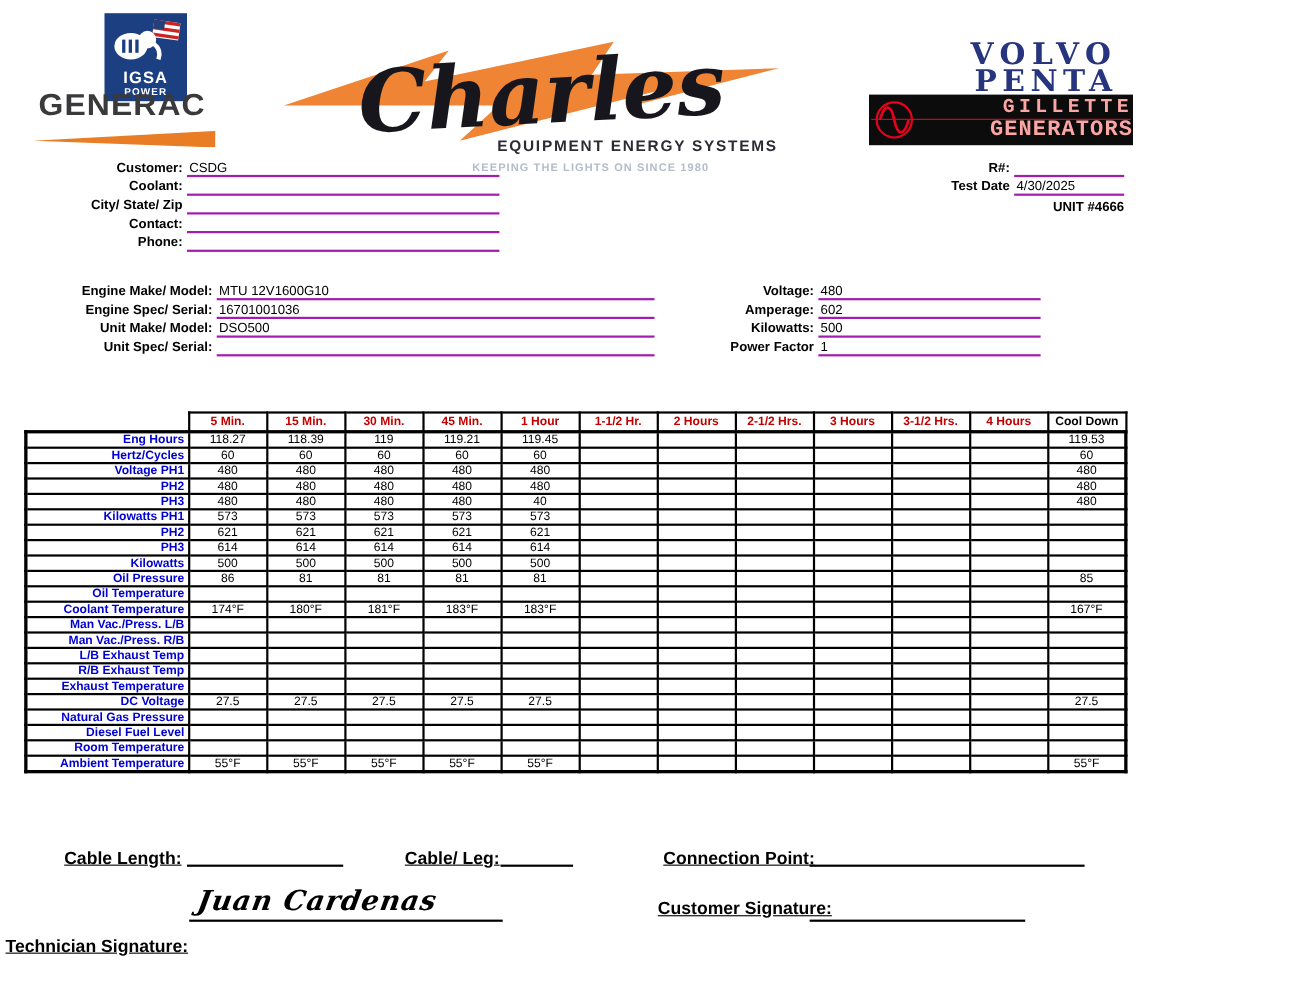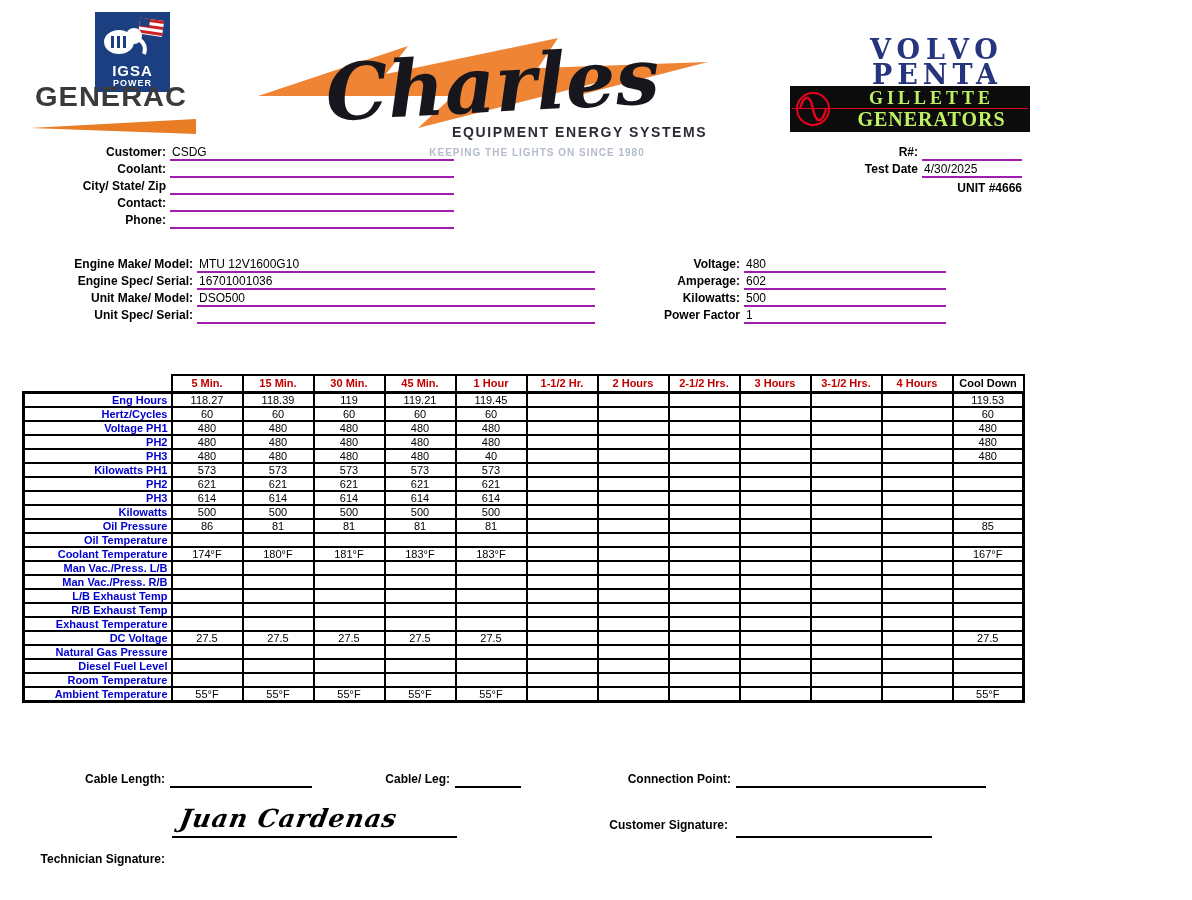--- a/index.html
+++ b/index.html
@@ -24,30 +24,30 @@
     transform:scaleY(0.95); }
   .generac-swoosh { left:30px; top:119px; width:166px; height:15px; background:#e87d25;
     clip-path:polygon(0 60%, 100% 0, 100% 100%); }
 
   .charles-svg { left:248px; top:30px; }
   .charles-sub { left:452px; top:124px; width:270px; font-weight:bold; font-size:14px;
     letter-spacing:1.6px; color:#2b2b34; white-space:nowrap; }
   .charles-tag { left:402px; top:147px; width:270px; text-align:center; font-weight:bold;
     font-size:10px; letter-spacing:1px; color:#b4bcca; white-space:nowrap; }
 
-  .volvo { left:858px; top:38px; width:158px; text-align:center; color:#26357e;
+  .volvo { left:858px; top:38px; width:158px; text-align:right; color:#26357e;
     font-family:"DejaVu Serif", serif; font-weight:bold; }
   .volvo .l1 { font-size:27px; line-height:24px; letter-spacing:6px; }
   .volvo .l2 { font-size:27px; line-height:25px; letter-spacing:5px; }
 
   .gillette { left:790px; top:86px; width:240px; height:46px; background:#0c0c0c;
     display:flex; align-items:center; }
   .gillette-wave { margin-left:3px; flex:0 0 auto; }
-  .gillette-text { flex:1; text-align:center; color:#bef264;
-    font-family:Liberation Serif, serif; font-weight:bold; }
+  .gillette-text { flex:1; text-align:right; color:#fca5a5;
+    font-family:Liberation Mono, monospace; font-weight:bold; }
   .gillette-text .l1 { font-size:18px; line-height:20px; letter-spacing:4px; }
   .gillette-text .l2 { font-size:20px; line-height:22px; letter-spacing:1px; }
   .gillette-line { position:absolute; left:2px; right:2px; top:22px; height:1px; background:#e8001c; }
 
   
   .frow { display:flex; align-items:flex-start; height:17px; }
   .flabel { font-weight:bold; font-size:12px; text-align:right; padding-right:4px; white-space:nowrap; }
   .fline  { border-bottom:2px solid #a21caf; font-size:12px; height:16px; padding-left:2px; white-space:nowrap; }
 
   .cust-block { left:60px; top:145px; }
@@ -74,21 +74,21 @@
   th.hblank { border:none; background:transparent; }
   th.hcell { border:2px solid #000; background:#fff; color:#c00000; font-size:11px;
     font-weight:bold; height:17px; text-align:center; padding:0; }
   th.hcell.cooldown { color:#000;margin-left:45px; }
   tbody.rbody { border:3px solid #000; }
   td.lcell { border:2px solid #000; color:#0000d0; font-weight:bold; font-size:11px;
     text-align:right; padding:0 3px 0 0; height:14px; }
   td.dcell { border:2px solid #000; font-size:11px; text-align:center; padding:0; height:14px; }
 
   
-  .foot-label { font-weight:bold; font-size:12px; text-align:right; white-space:nowrap; }
+  .foot-label { font-weight:bold; font-size:16px; text-align:right; white-space:nowrap;text-decoration:underline; }
   .foot-line { border-bottom:2px solid #000; height:16px; }
   .sig-script { font-family:"DejaVu Serif", serif; font-style:italic; font-weight:bold;
     font-size:25px; transform:skewX(-10deg); letter-spacing:1px; white-space:nowrap; }
 </style>
 </head>
 <body>
 
 <div class="abs igsa-box">
   <svg class="igsa-art" width="67" height="42" viewBox="0 0 67 42">
 

